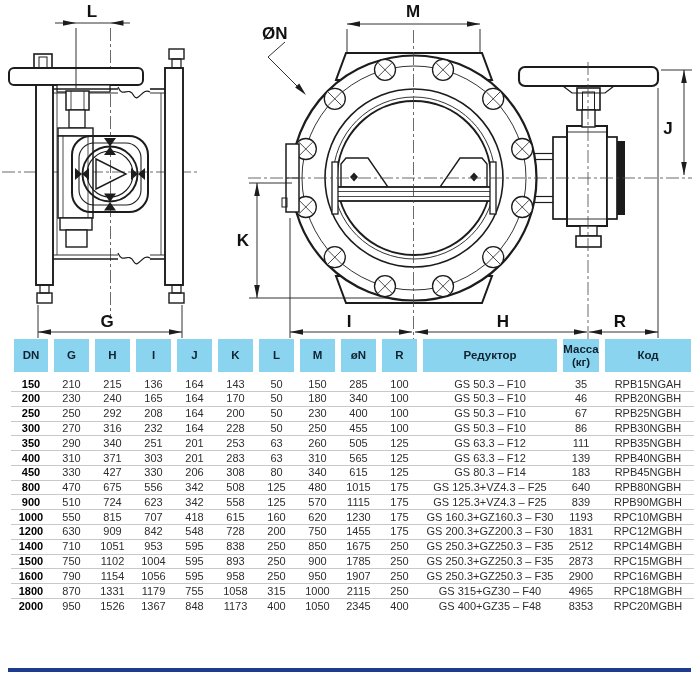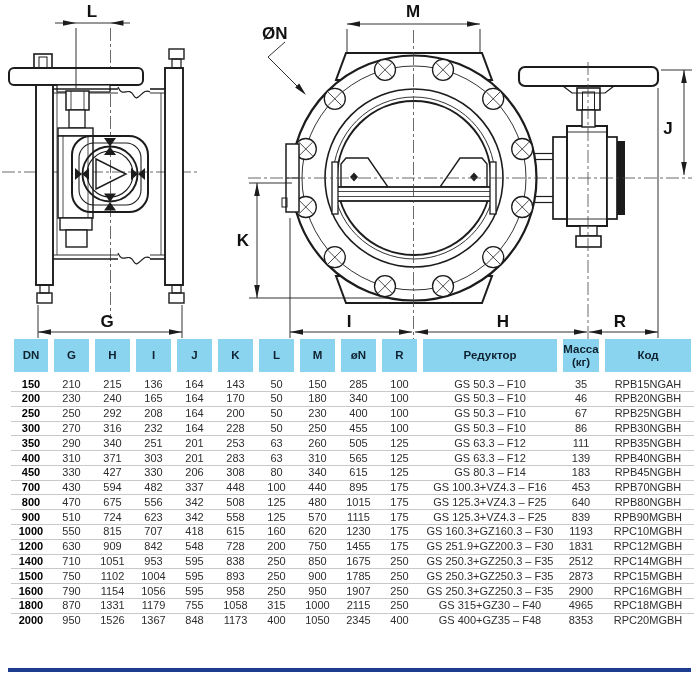--- a/index.html
+++ b/index.html
@@ -384,35 +384,20 @@
           <td>308</td>
           <td>80</td>
           <td>340</td>
           <td>615</td>
           <td>125</td>
           <td class="red">GS 80.3 – F14</td>
           <td>183</td>
           <td>RPB45NGBH</td>
         </tr>
         <tr>
-          <td class="dn">700</td>
-          <td>430</td>
-          <td>594</td>
-          <td>482</td>
-          <td>337</td>
-          <td>448</td>
-          <td>100</td>
-          <td>440</td>
-          <td>895</td>
-          <td>175</td>
-          <td class="red">GS 100.3+VZ4.3 – F16</td>
-          <td>453</td>
-          <td>RPB70NGBH</td>
-        </tr>
-        <tr>
           <td class="dn">800</td>
           <td>470</td>
           <td>675</td>
           <td>556</td>
           <td>342</td>
           <td>508</td>
           <td>125</td>
           <td>480</td>
           <td>1015</td>
           <td>175</td>
@@ -454,21 +439,21 @@
           <td class="dn">1200</td>
           <td>630</td>
           <td>909</td>
           <td>842</td>
           <td>548</td>
           <td>728</td>
           <td>200</td>
           <td>750</td>
           <td>1455</td>
           <td>175</td>
-          <td class="red">GS 251.9+GZ200.3 – F30</td>
+          <td class="red">GS 200.3+GZ200.3 – F30</td>
           <td>1831</td>
           <td>RPC12MGBH</td>
         </tr>
         <tr>
           <td class="dn">1400</td>
           <td>710</td>
           <td>1051</td>
           <td>953</td>
           <td>595</td>
           <td>838</td>

